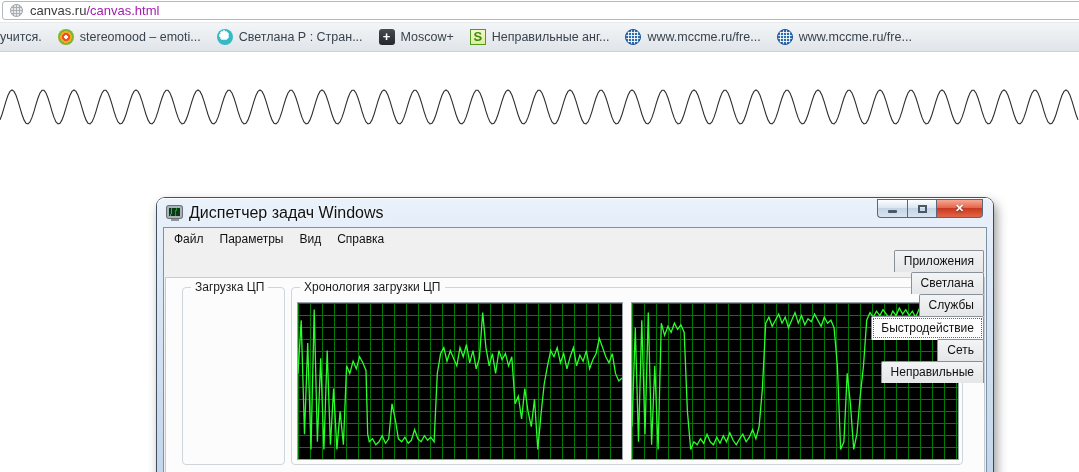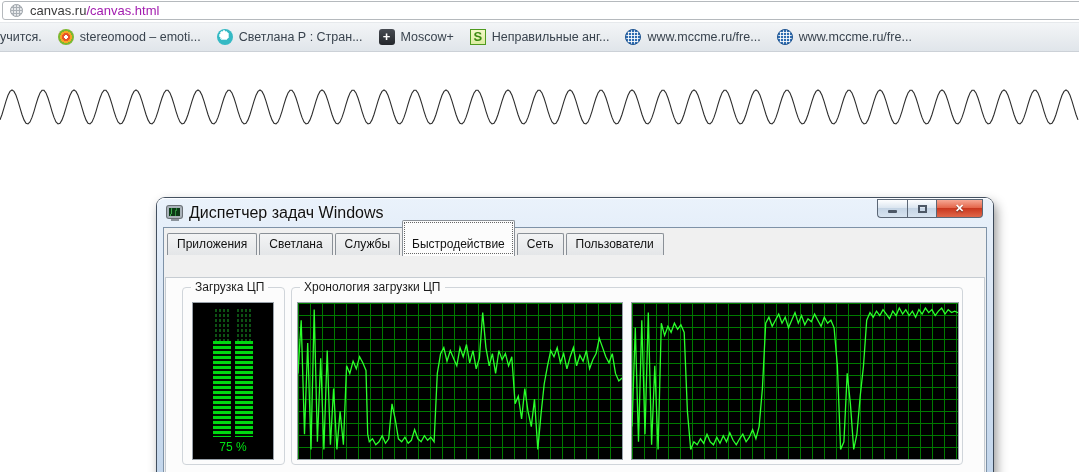--- a/index.html
+++ b/index.html
@@ -80,25 +80,25 @@
   .gl-max { width:9px; height:8px; border:2px solid #4d5866; background:transparent; }
   .gl-close { color:#fff; font-size:11px; font-weight:bold; text-shadow:0 1px 1px rgba(0,0,0,.5); }
 
   .tm-client { position:absolute; left:6px; right:6px; top:29px; bottom:0;
                background:#f0f0f0; border:1px solid #7e92a7; border-bottom:none; }
   .tm-menubar { height:22px; display:flex; align-items:center; padding-left:2px;
                 background:#f0f0f0; }
   .tm-menu-item { font-size:12px; color:#111; padding:3px 8px; cursor:default; }
 
   .tm-tabstrip { height:27px; display:flex; align-items:flex-end; padding-left:3px;
-                 position:relative; z-index:2; }
+                 position:relative; z-index:2;flex-direction:column; }
   .tm-tab { font-size:12px; color:#111; padding:3px 9px 4px;
             border:1px solid #8a9097; border-bottom:none; border-radius:2px 2px 0 0;
             background:linear-gradient(#f3f4f5,#e4e6e8); margin-right:2px; cursor:default; }
-  .tm-tab.active { background:#fcfcfc; padding-top:16px; padding-bottom:5px;
+  .tm-tab.active { background:#fcfcfc; padding-top:4px; padding-bottom:5px;
             margin-bottom:-1px; outline:1px dotted #666; outline-offset:-3px; }
 
   .tm-page { position:absolute; left:1px; right:1px; top:49px; bottom:0;
              background:#fcfcfc; border:1px solid #c6ccd2; border-bottom:none; }
 
   .gbox { position:absolute; border:1px solid #d0d5da; border-radius:4px; }
   .gbox-label { position:absolute; top:-8px; left:8px; background:#fcfcfc;
                 padding:0 4px; font-size:12px; color:#1c1c1c; white-space:nowrap; }
   .gb-meter   { left:16px;  top:9px; width:103px; height:178px; }
   .gb-history { left:125px; top:9px; width:672px; height:178px; }
@@ -182,46 +182,39 @@
         </div>
       <div class="tm-btn tm-btn--max">
           <span class="gl-max"></span>
         </div>
       <div class="tm-btn tm-btn--close">
           <span class="gl-close">✕</span>
         </div>
     </div>
 
     <div class="tm-client">
+      <div class="tm-menubar" id="tm-menubar">
+          <div class="tm-menu-item">Файл</div>
+          <div class="tm-menu-item">Параметры</div>
+          <div class="tm-menu-item">Вид</div>
+          <div class="tm-menu-item">Справка</div>
+        </div>
       <div class="tm-tabstrip" id="tm-tabstrip">
           <div class="tm-tab">Приложения</div>
           <div class="tm-tab">Светлана</div>
           <div class="tm-tab">Службы</div>
           <div class="tm-tab active">Быстродействие</div>
           <div class="tm-tab">Сеть</div>
-          <div class="tm-tab">Пользователи</div>
+          <div class="tm-tab">Неправильные</div>
         </div>
 
       <div class="tm-page">
 
         <div class="gbox gb-meter">
           <span class="gbox-label">Загрузка ЦП</span>
-          <div class="black-panel meter-panel">
-            <div class="led-cols" id="led-cols">
-                <div class="led-col">
-                  <div class="led-dim" style="height: 25%;"></div>
-                  <div class="led-lit" style="height: 75%;"></div>
-                </div>
-                <div class="led-col">
-                  <div class="led-dim" style="height: 25%;"></div>
-                  <div class="led-lit" style="height: 75%;"></div>
-                </div>
-              </div>
-            <div class="meter-value">75 %</div>
-          </div>
         </div>
 
         <div class="gbox gb-history">
           <span class="gbox-label">Хронология загрузки ЦП</span>
           <div class="black-panel graph-panel graph-panel--1">
             <svg id="graph-1" width="324" height="156" preserveAspectRatio="none">
                 <polyline points="0.0,70.4 3.2,17.2 6.5,131.2 9.7,40.0 13.0,146.4 16.2,6.6 19.4,138.8 22.7,55.2 25.9,146.4 29.2,47.6 32.4,141.8 35.6,85.6 38.9,146.4 42.1,108.4 45.4,141.8 48.6,62.8 51.8,70.4 55.1,58.2 58.3,65.8 61.6,53.7 64.8,59.8 68.0,67.4 69.7,131.2 71.3,138.8 74.5,135.8 77.8,141.8 81.0,138.8 84.2,132.7 87.5,140.3 90.7,135.8 94.0,100.8 97.2,116.0 100.4,135.8 103.7,138.8 106.9,134.2 110.2,140.3 113.4,137.3 116.6,126.6 119.9,135.8 123.1,138.8 126.4,132.7 129.6,137.3 132.8,134.2 136.1,138.8 139.3,70.4 142.6,50.6 145.8,44.6 149.0,58.2 152.3,47.6 155.5,55.2 158.8,62.8 162.0,44.6 165.2,53.7 168.5,41.5 171.7,59.8 175.0,47.6 178.2,65.8 181.4,55.2 184.7,9.6 187.9,44.6 191.2,62.8 194.4,50.6 197.6,70.4 200.9,47.6 204.1,56.7 207.4,50.6 210.6,62.8 213.8,53.7 217.1,100.8 220.3,93.2 223.6,116.0 226.8,85.6 230.0,108.4 233.3,123.6 236.5,96.2 239.8,146.4 243.0,111.4 246.2,81.0 249.5,62.8 252.7,47.6 256.0,53.7 259.2,44.6 262.4,59.8 265.7,50.6 268.9,65.8 272.2,53.7 275.4,44.6 278.6,62.8 281.9,52.2 285.1,58.2 288.4,47.6 291.6,65.8 294.8,56.7 298.1,50.6 301.3,35.4 304.6,44.6 307.8,53.7 311.0,59.8 314.3,50.6 317.5,70.4 320.8,78.0 324.0,75.0" fill="none" stroke="#2bff2b" stroke-width="1.3"></polyline>
               </svg>
           </div>
           <div class="black-panel graph-panel graph-panel--2">

